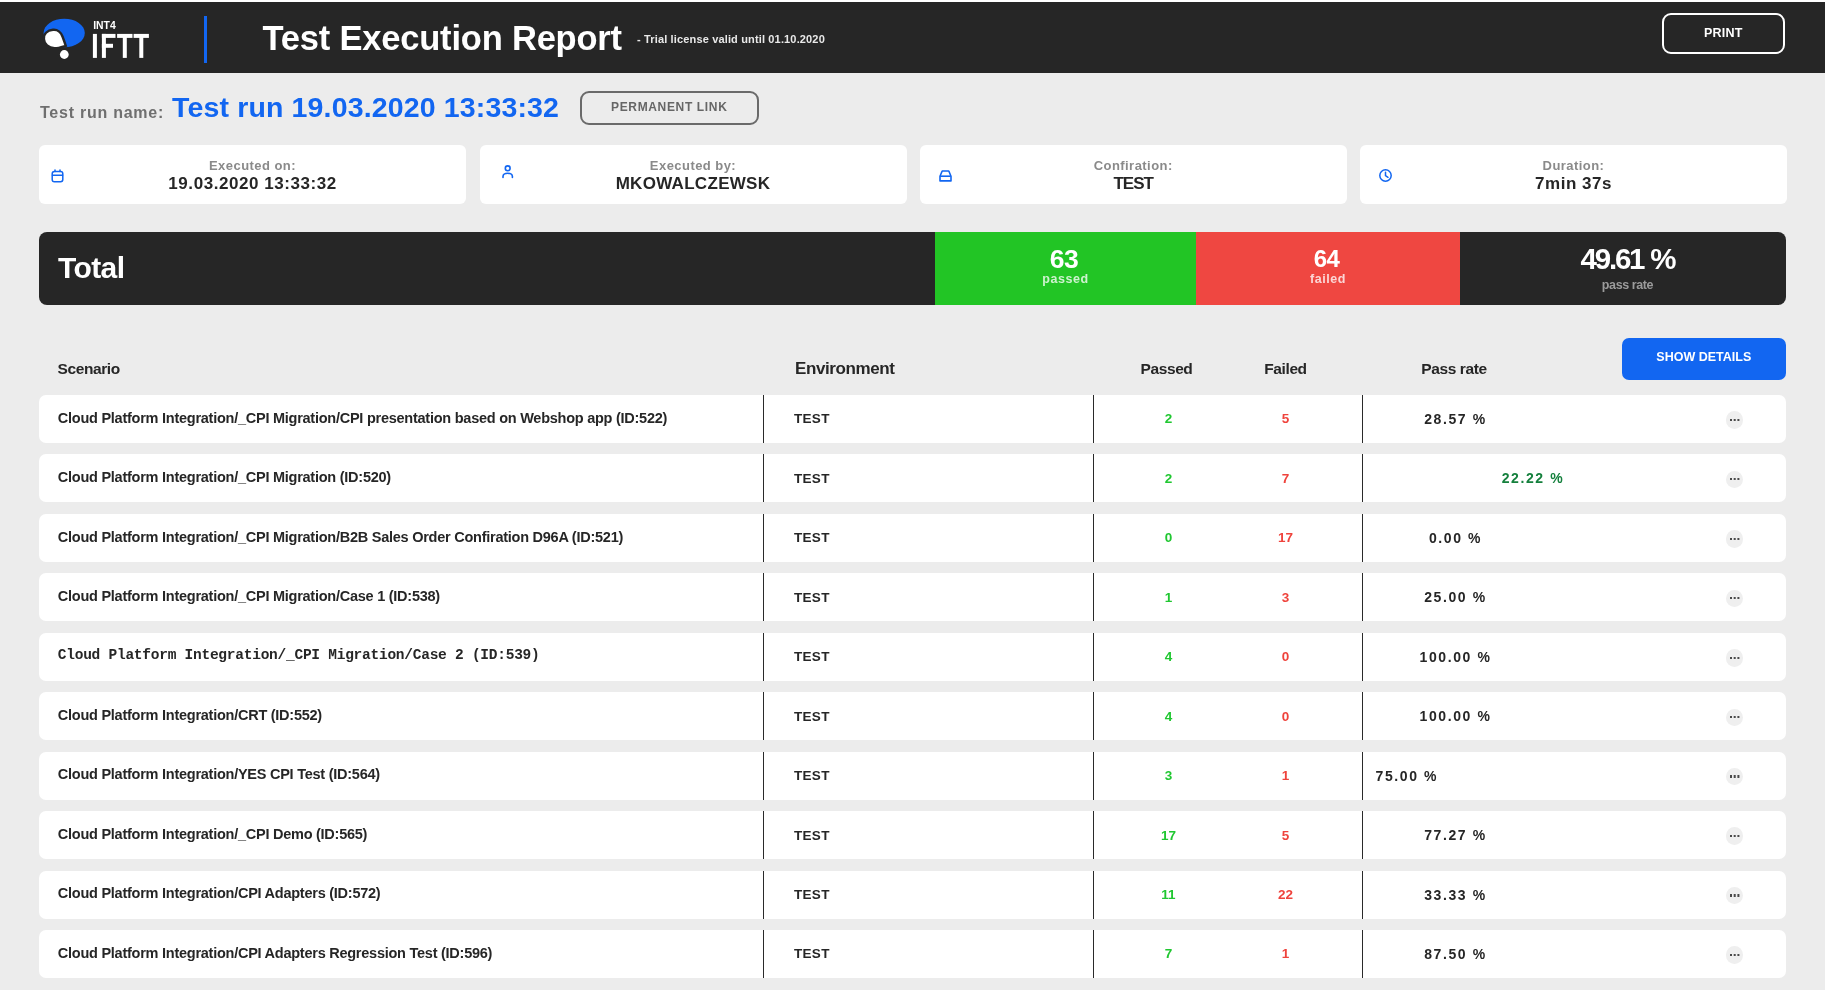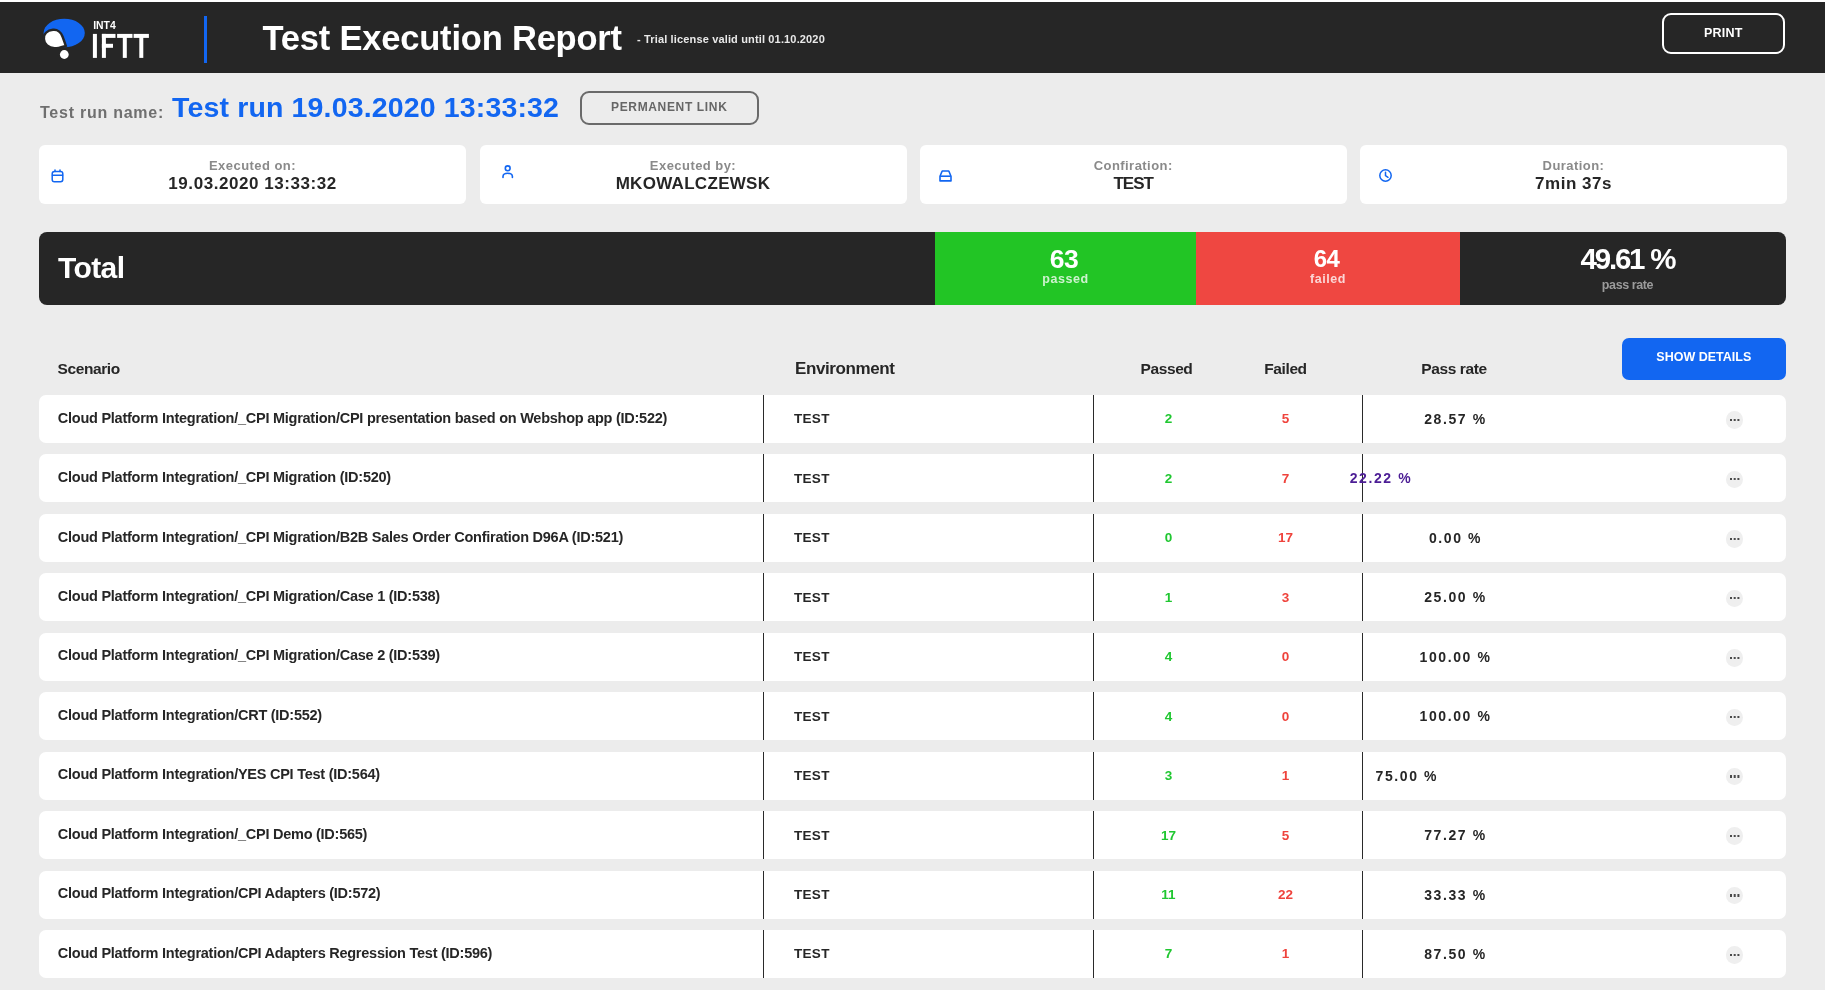--- a/index.html
+++ b/index.html
@@ -102,21 +102,21 @@
 <div class="abs" style="left:1725.8px; top:411.2px; width:17.5px; height:17.5px; background:#efefef; border-radius:50%;"></div>
 <div class="abs" style="left:1730.2px; top:418.7px; width:2.2px; height:2.4px; background:#4a4a4a; box-shadow:3.7px 0 0 #4a4a4a, 7.4px 0 0 #4a4a4a;"></div>
 <div class="abs" style="left:39px; top:454.4px; width:1746.5px; height:48px; background:#fff; border-radius:7px;"></div>
 <div class="abs" style="left:762.5px; top:454.4px; width:1px; height:48px; background:#2a2a2a;"></div>
 <div class="abs" style="left:1092.5px; top:454.4px; width:1px; height:48px; background:#2a2a2a;"></div>
 <div class="abs" style="left:1361.5px; top:454.4px; width:1px; height:48px; background:#2a2a2a;"></div>
 <div class="abs b" style="left:57.8px; top:470.1px; font-size:14.5px; line-height:14.5px; letter-spacing:-0.25px; color:#262626;">Cloud Platform Integration/_CPI Migration (ID:520)</div>
 <div class="abs b" style="left:794px; top:471.8px; font-size:13.5px; line-height:13.5px; letter-spacing:0.3px; color:#262626;">TEST</div>
 <div class="abs b" style="left:1128.5px; top:471.8px; width:80px; text-align:center; font-size:13.5px; line-height:13.5px; color:#20C731;">2</div>
 <div class="abs b" style="left:1245.5px; top:471.8px; width:80px; text-align:center; font-size:13.5px; line-height:13.5px; color:#EF433C;">7</div>
-<div class="abs b" style="left:1301px; top:471.4px; width:160px; text-align:center; font-size:14px; line-height:14px; letter-spacing:1.6px; color:#4c1d95;">22.22&nbsp;%</div>
+<div class="abs b" style="left:1453px; top:471.4px; width:160px; text-align:center; font-size:14px; line-height:14px; letter-spacing:1.6px; color:#15803d;">22.22&nbsp;%</div>
 <div class="abs" style="left:1725.8px; top:470.6px; width:17.5px; height:17.5px; background:#efefef; border-radius:50%;"></div>
 <div class="abs" style="left:1730.2px; top:478.1px; width:2.2px; height:2.4px; background:#4a4a4a; box-shadow:3.7px 0 0 #4a4a4a, 7.4px 0 0 #4a4a4a;"></div>
 <div class="abs" style="left:39px; top:513.9px; width:1746.5px; height:48px; background:#fff; border-radius:7px;"></div>
 <div class="abs" style="left:762.5px; top:513.9px; width:1px; height:48px; background:#2a2a2a;"></div>
 <div class="abs" style="left:1092.5px; top:513.9px; width:1px; height:48px; background:#2a2a2a;"></div>
 <div class="abs" style="left:1361.5px; top:513.9px; width:1px; height:48px; background:#2a2a2a;"></div>
 <div class="abs b" style="left:57.8px; top:529.5px; font-size:14.5px; line-height:14.5px; letter-spacing:-0.25px; color:#262626;">Cloud Platform Integration/_CPI Migration/B2B Sales Order Confiration D96A (ID:521)</div>
 <div class="abs b" style="left:794px; top:531.2px; font-size:13.5px; line-height:13.5px; letter-spacing:0.3px; color:#262626;">TEST</div>
 <div class="abs b" style="left:1128.5px; top:531.2px; width:80px; text-align:center; font-size:13.5px; line-height:13.5px; color:#20C731;">0</div>
 <div class="abs b" style="left:1245.5px; top:531.2px; width:80px; text-align:center; font-size:13.5px; line-height:13.5px; color:#EF433C;">17</div>
@@ -131,21 +131,21 @@
 <div class="abs b" style="left:794px; top:590.6px; font-size:13.5px; line-height:13.5px; letter-spacing:0.3px; color:#262626;">TEST</div>
 <div class="abs b" style="left:1128.5px; top:590.6px; width:80px; text-align:center; font-size:13.5px; line-height:13.5px; color:#20C731;">1</div>
 <div class="abs b" style="left:1245.5px; top:590.6px; width:80px; text-align:center; font-size:13.5px; line-height:13.5px; color:#EF433C;">3</div>
 <div class="abs b" style="left:1375.5px; top:590.4px; width:160px; text-align:center; font-size:14px; line-height:14px; letter-spacing:1.6px; color:#262626;">25.00&nbsp;%</div>
 <div class="abs" style="left:1725.8px; top:589.6px; width:17.5px; height:17.5px; background:#efefef; border-radius:50%;"></div>
 <div class="abs" style="left:1730.2px; top:597.1px; width:2.2px; height:2.4px; background:#4a4a4a; box-shadow:3.7px 0 0 #4a4a4a, 7.4px 0 0 #4a4a4a;"></div>
 <div class="abs" style="left:39px; top:632.8px; width:1746.5px; height:48px; background:#fff; border-radius:7px;"></div>
 <div class="abs" style="left:762.5px; top:632.8px; width:1px; height:48px; background:#2a2a2a;"></div>
 <div class="abs" style="left:1092.5px; top:632.8px; width:1px; height:48px; background:#2a2a2a;"></div>
 <div class="abs" style="left:1361.5px; top:632.8px; width:1px; height:48px; background:#2a2a2a;"></div>
-<div class="abs b" style="left:57.8px; top:648.4px; font-size:14.5px; line-height:14.5px; letter-spacing:-0.25px; color:#262626;">Cloud Platform Integration/_CPI Migration/Case 2 (ID:539)</div>
+<div class="abs b" style="left:57.8px; top:648.4px; font-size:14.5px; line-height:14.5px; letter-spacing:-0.25px; color:#262626;font-family:Liberation Mono, monospace;">Cloud Platform Integration/_CPI Migration/Case 2 (ID:539)</div>
 <div class="abs b" style="left:794px; top:650.1px; font-size:13.5px; line-height:13.5px; letter-spacing:0.3px; color:#262626;">TEST</div>
 <div class="abs b" style="left:1128.5px; top:650.1px; width:80px; text-align:center; font-size:13.5px; line-height:13.5px; color:#20C731;">4</div>
 <div class="abs b" style="left:1245.5px; top:650.1px; width:80px; text-align:center; font-size:13.5px; line-height:13.5px; color:#EF433C;">0</div>
 <div class="abs b" style="left:1375.5px; top:649.8px; width:160px; text-align:center; font-size:14px; line-height:14px; letter-spacing:1.6px; color:#262626;">100.00&nbsp;%</div>
 <div class="abs" style="left:1725.8px; top:649.0px; width:17.5px; height:17.5px; background:#efefef; border-radius:50%;"></div>
 <div class="abs" style="left:1730.2px; top:656.5px; width:2.2px; height:2.4px; background:#4a4a4a; box-shadow:3.7px 0 0 #4a4a4a, 7.4px 0 0 #4a4a4a;"></div>
 <div class="abs" style="left:39px; top:692.2px; width:1746.5px; height:48px; background:#fff; border-radius:7px;"></div>
 <div class="abs" style="left:762.5px; top:692.2px; width:1px; height:48px; background:#2a2a2a;"></div>
 <div class="abs" style="left:1092.5px; top:692.2px; width:1px; height:48px; background:#2a2a2a;"></div>
 <div class="abs" style="left:1361.5px; top:692.2px; width:1px; height:48px; background:#2a2a2a;"></div>

